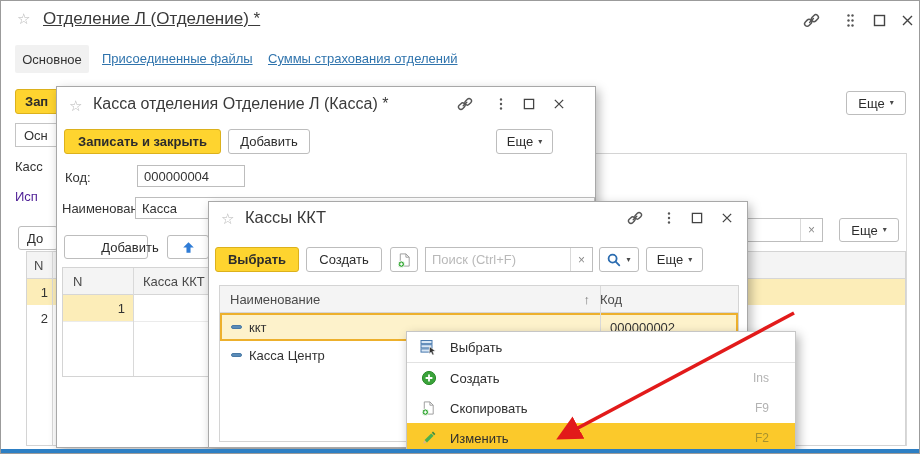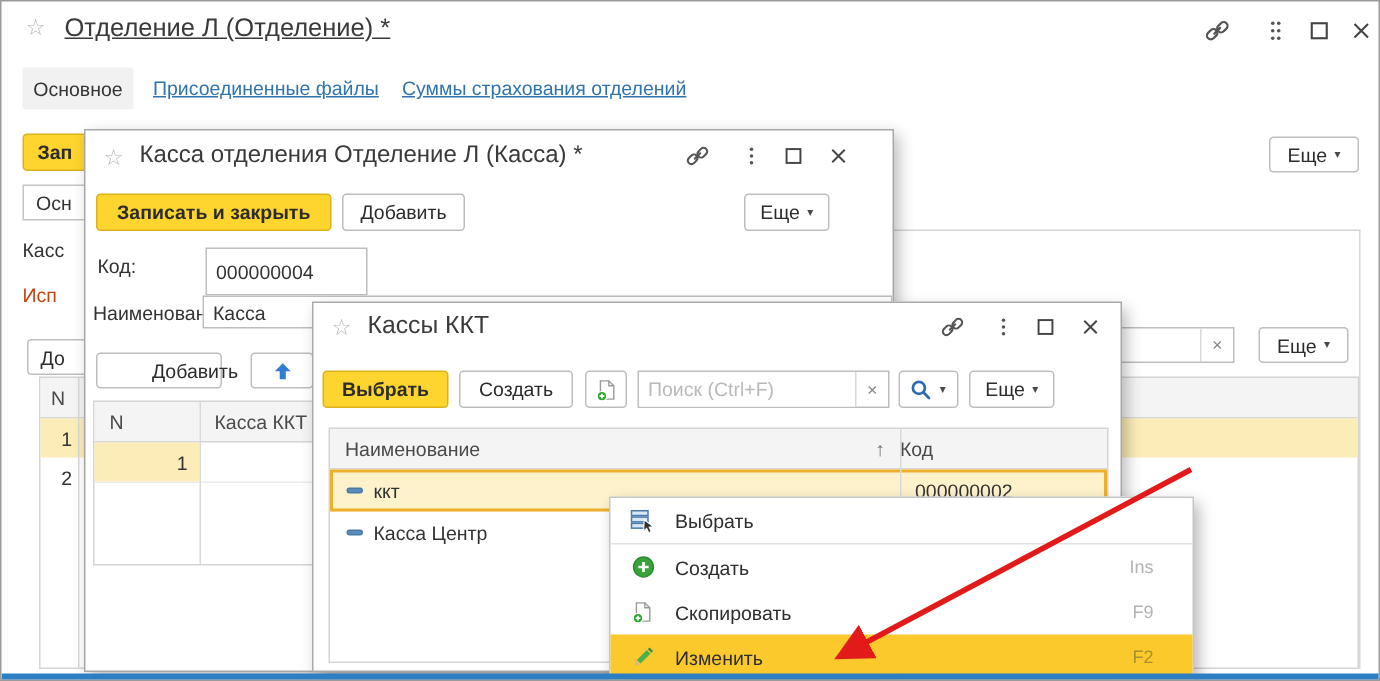--- a/index.html
+++ b/index.html
@@ -84,21 +84,21 @@
       <span>Зап</span>
       </div>
     <div class="btn" style="left:845px;top:90px;width:60px;height:24px;">
       <span>Еще</span>
       <span class="caret">▾</span>
       </div>
     <div class="abs" style="left:14px;top:122px;width:42px;height:24px;border:1px solid #c4c4c4;background:#fff;box-sizing:border-box;display:flex;align-items:center;padding-left:8px;overflow:hidden;">
       <span>Осн</span>
       </div>
     <span class="lbl" style="left:14px;top:158px;">Касс</span>
-    <span class="lbl" style="left:14px;top:188px;color:#c2410c;">Исп</span>
+    <span class="lbl" style="left:14px;top:188px;color:#4c1d95;">Исп</span>
     <div class="btn" style="left:17px;top:225px;width:40px;height:24px;justify-content:flex-start;padding-left:8px;overflow:hidden;">
       <span>До</span>
       </div>
 
     <div class="hline" style="left:300px;top:152px;width:606px;"></div>
     <div class="vline" style="left:905px;top:152px;height:293px;"></div>
 
     <div class="abs" style="left:700px;top:217px;width:122px;height:24px;border:1px solid #bdbdbd;background:#fff;box-sizing:border-box;display:flex;align-items:center;justify-content:flex-end;">
       <span class="clearbox">×</span>
       </div>
@@ -160,21 +160,21 @@
       </div>
     <div class="btn" style="left:171px;top:42px;width:82px;height:25px;">
       <span>Добавить</span>
       </div>
     <div class="btn" style="left:439px;top:42px;width:57px;height:25px;">
       <span>Еще</span>
       <span class="caret">▾</span>
       </div>
 
     <span class="lbl" style="left:8px;top:83px;">Код:</span>
-    <input class="field" style="left: 80px; top: 78px; width: 108px; height: 32px;" readonly="" value="000000004">
+    <input class="field" style="left: 80px; top: 78px; width: 108px; height: 22px;" readonly="" value="000000004">
     <span class="lbl" style="left:5px;top:114px;">Наименование:</span>
     <input class="field" style="left: 78px; top: 110px; width: 460px; height: 22px;" readonly="" value="Касса">
 
     <div class="btn" style="left:7px;top:148px;width:84px;height:24px;padding-left:48px;">
       <span>Добавить</span>
       </div>
     <div class="btn" style="left:110px;top:148px;width:42px;height:24px;">
       <svg width="13" height="13" viewBox="0 0 16 16">
           <path d="M8 1.5L14.5 8h-4v6.5h-5V8h-4z" fill="#2f7cd6"></path>
         </svg>

